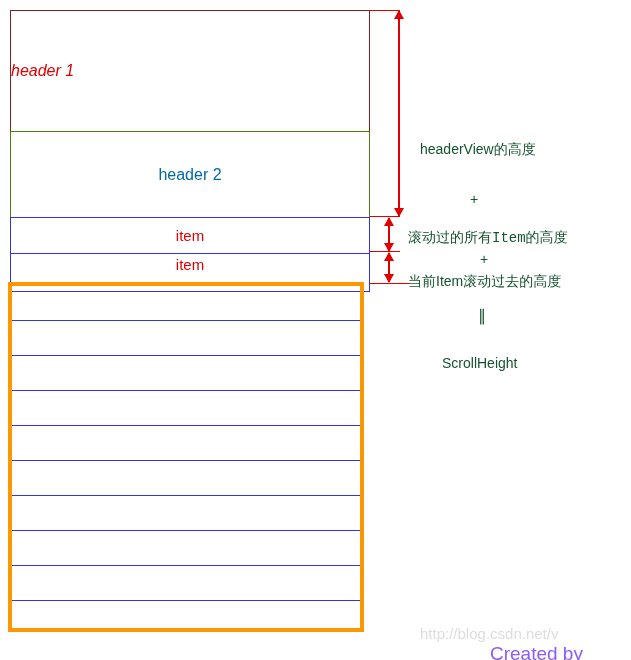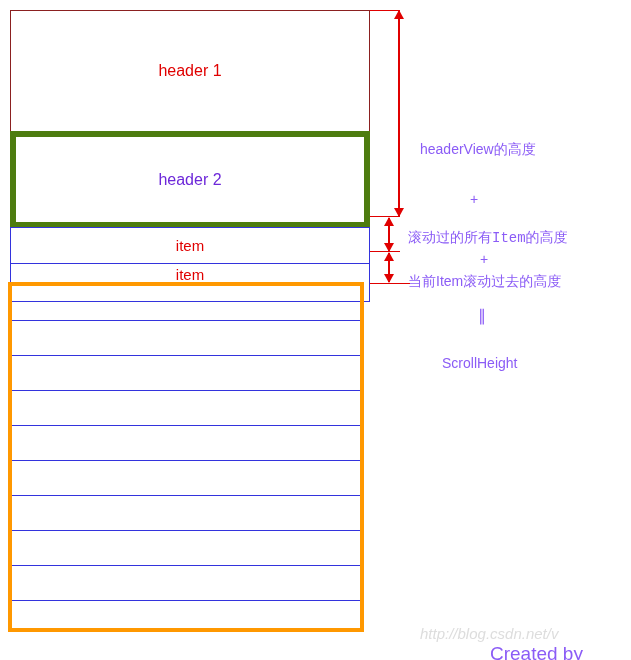--- a/index.html
+++ b/index.html
@@ -15,31 +15,32 @@
       position: absolute;
       top: 10px;
       left: 10px;
       width: 360px;
     }
     .header1 {
       height: 120px;
       border: 1px solid #8b2020;
       display: flex;
       align-items: center;
-      justify-content: center;
+      justify-content: flex-start;
       color: #e00000;
       font-size: 16px;
+      font-style: italic;
     }
     .header2 {
       height: 85px;
-      border: 6px solid #4d7c0f;
+      border: 1px solid #4d7c0f;
       display: flex;
       align-items: center;
       justify-content: center;
-      color: #6d28d9;
+      color: #0369a1;
       font-size: 16px;
       margin-top: -1px;
     }
     .item-row {
       height: 35px;
       border: 1px solid #3333dd;
       display: flex;
       align-items: center;
       justify-content: center;
       color: #e00000;
@@ -69,21 +70,21 @@
     }
     .vp-row {
       height: 34px;
       border-bottom: 1px solid #3333dd;
     }
     .vp-row:first-child {
       border-top: none;
     }
     .annotation {
       position: absolute;
-      color: #8b5cf6;
+      color: #14532d;
       font-size: 14px;
       line-height: 1.4;
       text-align: center;
     }
     .arrow-line {
       position: absolute;
       background: #e00000;
     }
     .arrow-head-down {
       position: absolute;
@@ -103,21 +104,20 @@
     }
     .h-tick {
       position: absolute;
       height: 1px;
       background: #e00000;
     }
     .watermark {
       position: absolute;
       color: #ddd;
       font-size: 15px;
-      font-style: italic;
     }
     .credit {
       position: absolute;
       color: #8b5cf6;
       font-size: 19px;
     }
   </style>
 </head>
 <body>
 

